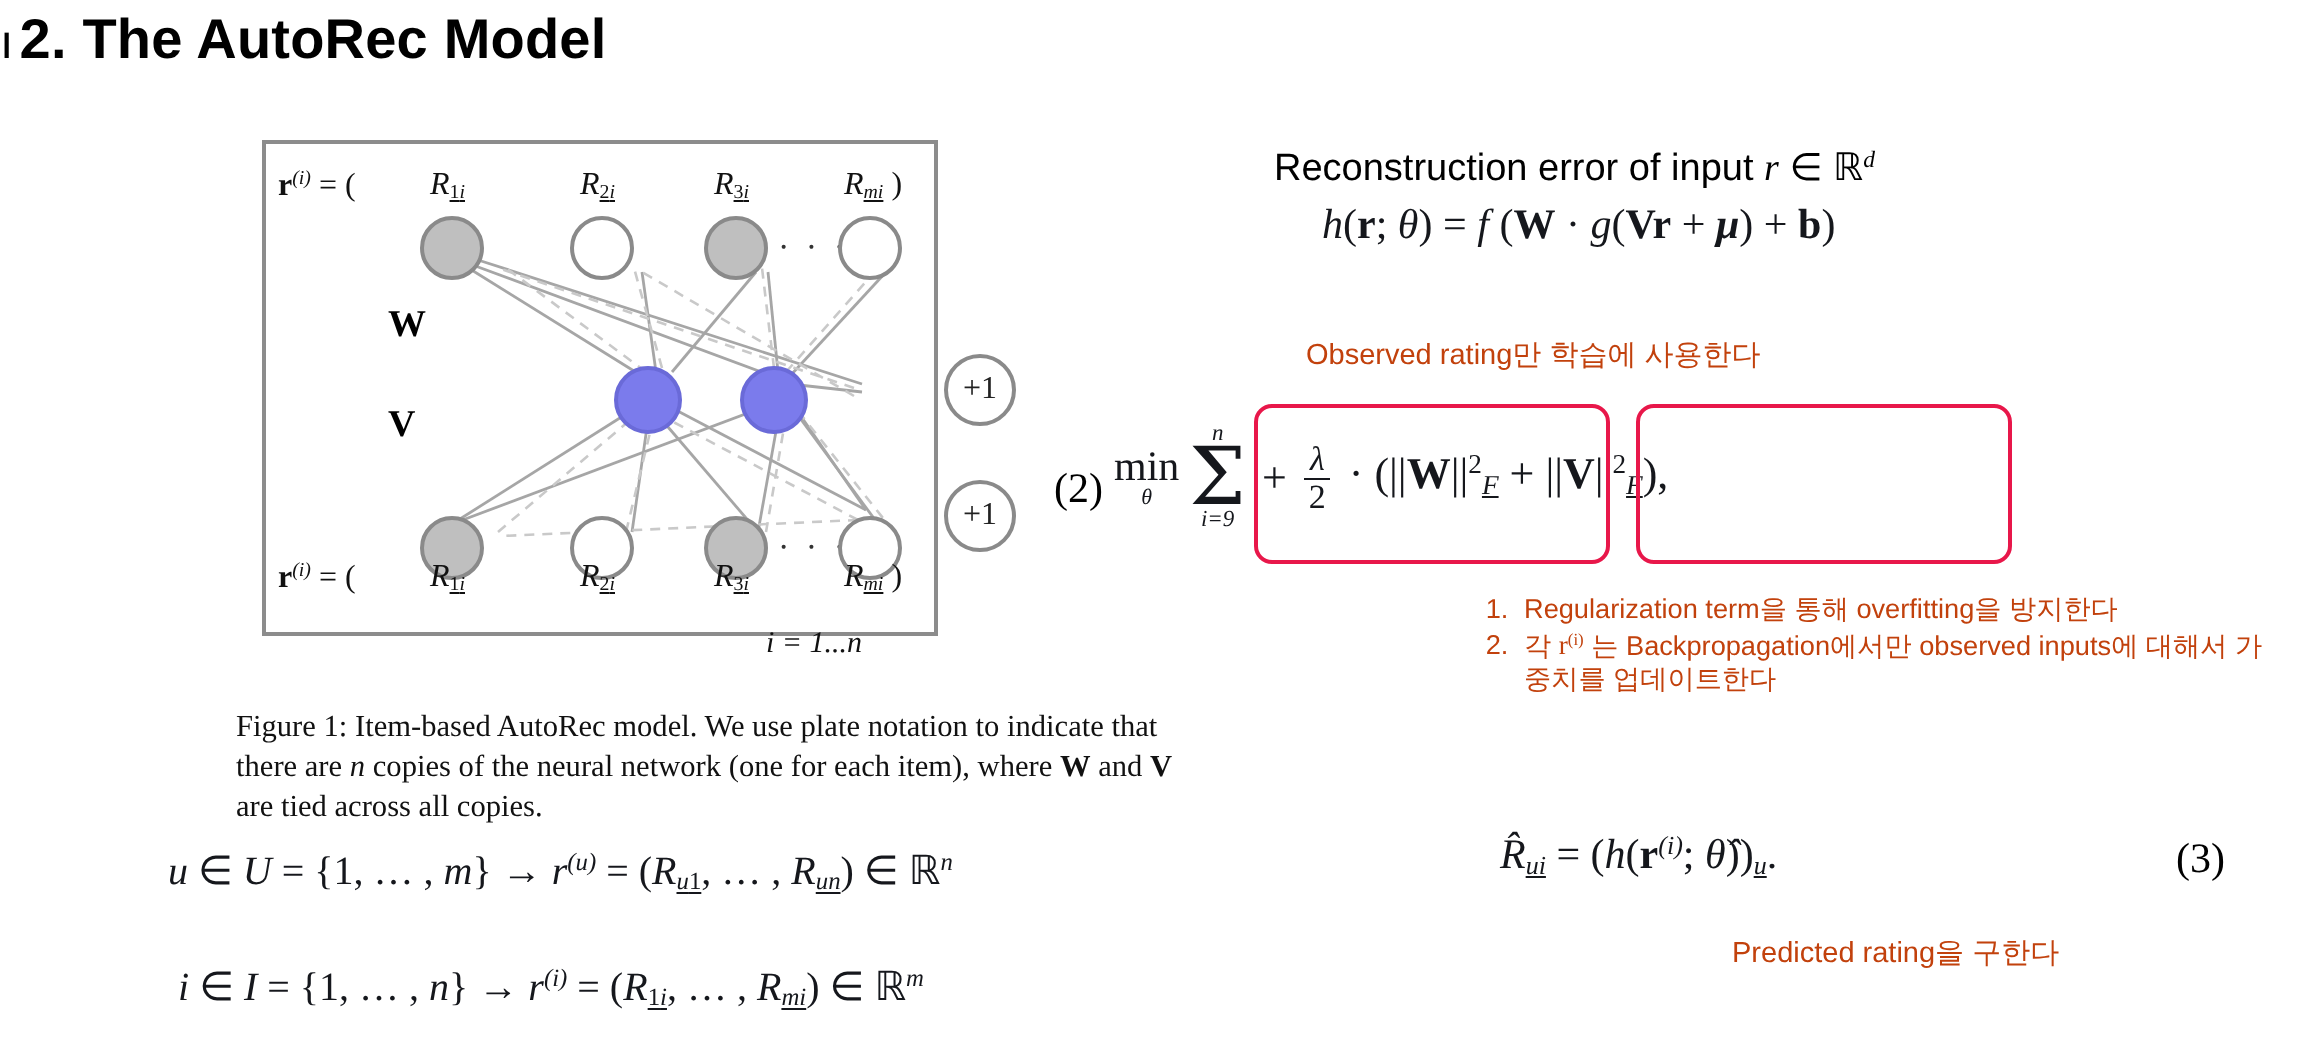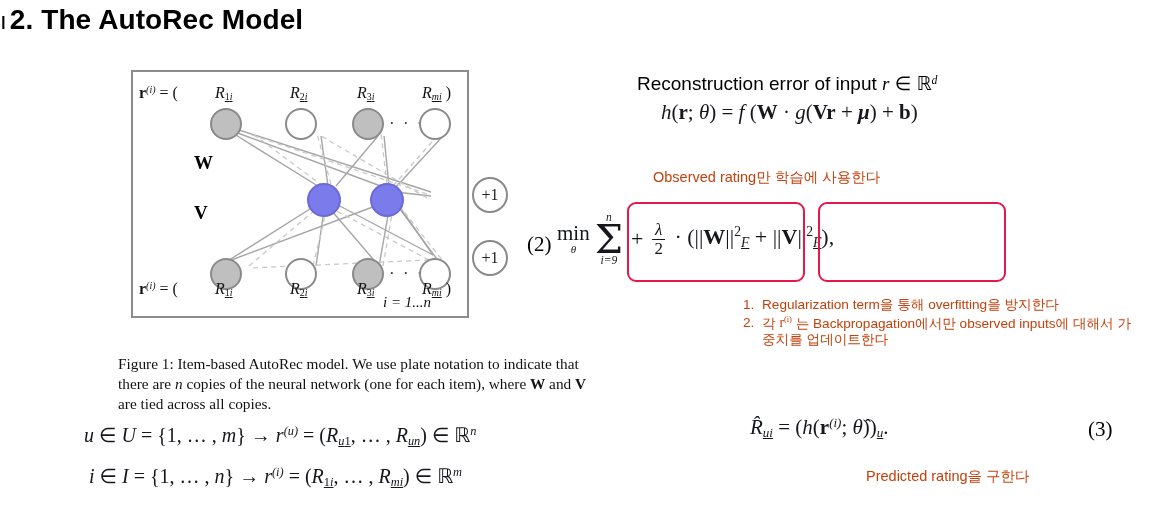--- a/index.html
+++ b/index.html
@@ -64,21 +64,21 @@
   #figure-caption b{font-weight:700;}
   #figure-caption i{font-style:italic;}
 
   
   .lefteq{
     font-family:"Liberation Serif", serif;
     font-size:20px; white-space:nowrap; color:#15171c;
   }
   .lefteq .it{font-style:italic;}
   #eq-u{ left:84px; top:423px; }
-  #eq-i{ left:84px; top:464px; }
+  #eq-i{ left:84px; top:481px; }
   .bbR{font-family:"DejaVu Sans",sans-serif;}
 
   
   #recon-label{
     left:637px; top:72px; width:400px;
     font-size:19px; white-space:nowrap;
   }
   #recon-label .it{font-family:"Liberation Serif",serif;font-style:italic;}
   #h-eq{
     left:661px; top:100px;
@@ -216,21 +216,21 @@
   <div class="node white" style="left:288px;top:188px;width:32px;height:32px;"></div>
 
   <div class="mlabel" style="left:8px; top:210px; font-size:16px;">
     <b>r</b><span class="sup"><i>(i)</i></span> = (
   </div>
   <div class="mlabel" style="left:84px;top:210px;font-size:16px;"><i>R</i><span class="sub">1<i>i</i></span></div>
   <div class="mlabel" style="left:159px;top:210px;font-size:16px;"><i>R</i><span class="sub">2<i>i</i></span></div>
   <div class="mlabel" style="left:226px;top:210px;font-size:16px;"><i>R</i><span class="sub">3<i>i</i></span></div>
   <div class="mlabel" style="left:291px;top:210px;font-size:16px;"><i>R</i><span class="sub"><i>mi</i></span> )</div>
 
-  <div class="mlabel" style="left:252px;top:224px;font-size:15px;font-style:italic;">i = 1...n</div>
+  <div class="mlabel" style="left:252px;top:244px;font-size:15px;font-style:italic;">i = 1...n</div>
 
   <div class="node bias" style="left:341px;top:107px;width:36px;height:36px;">
     <span>+1</span>
   </div>
   <div class="node bias" style="left:341px;top:170px;width:36px;height:36px;">
     <span>+1</span>
   </div>
 </div>
 
 <div class="abs" id="figure-caption">

